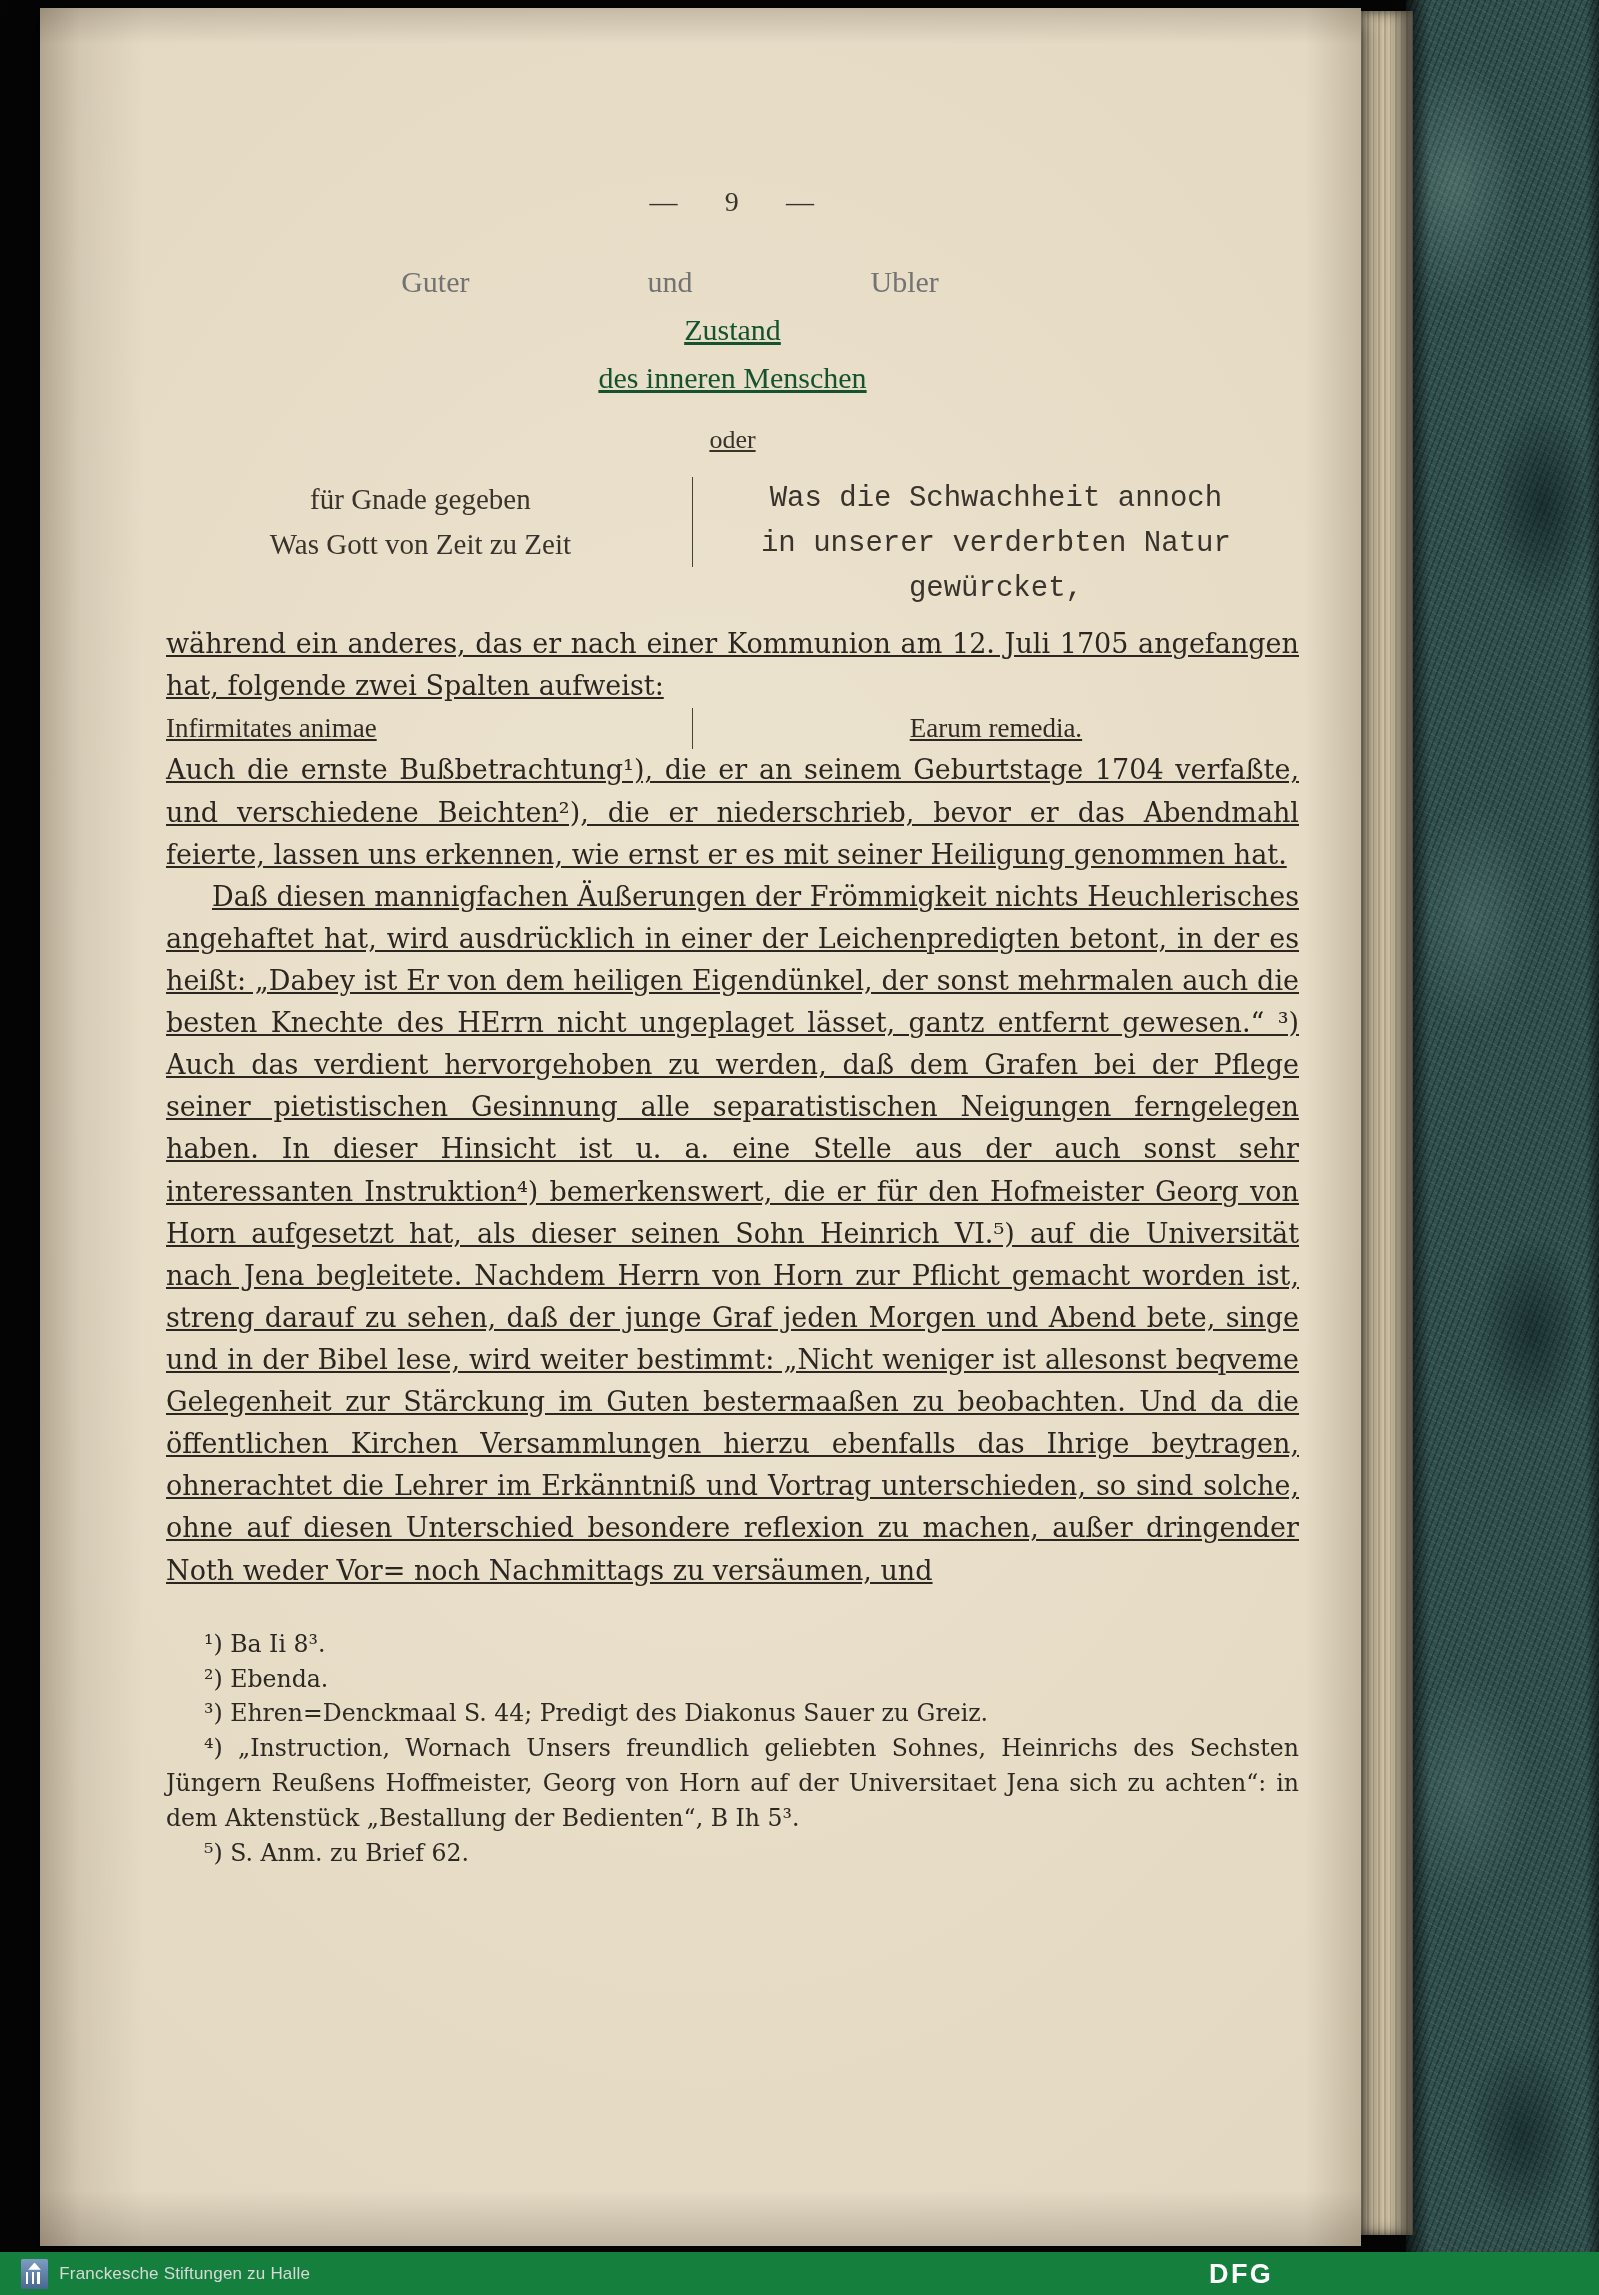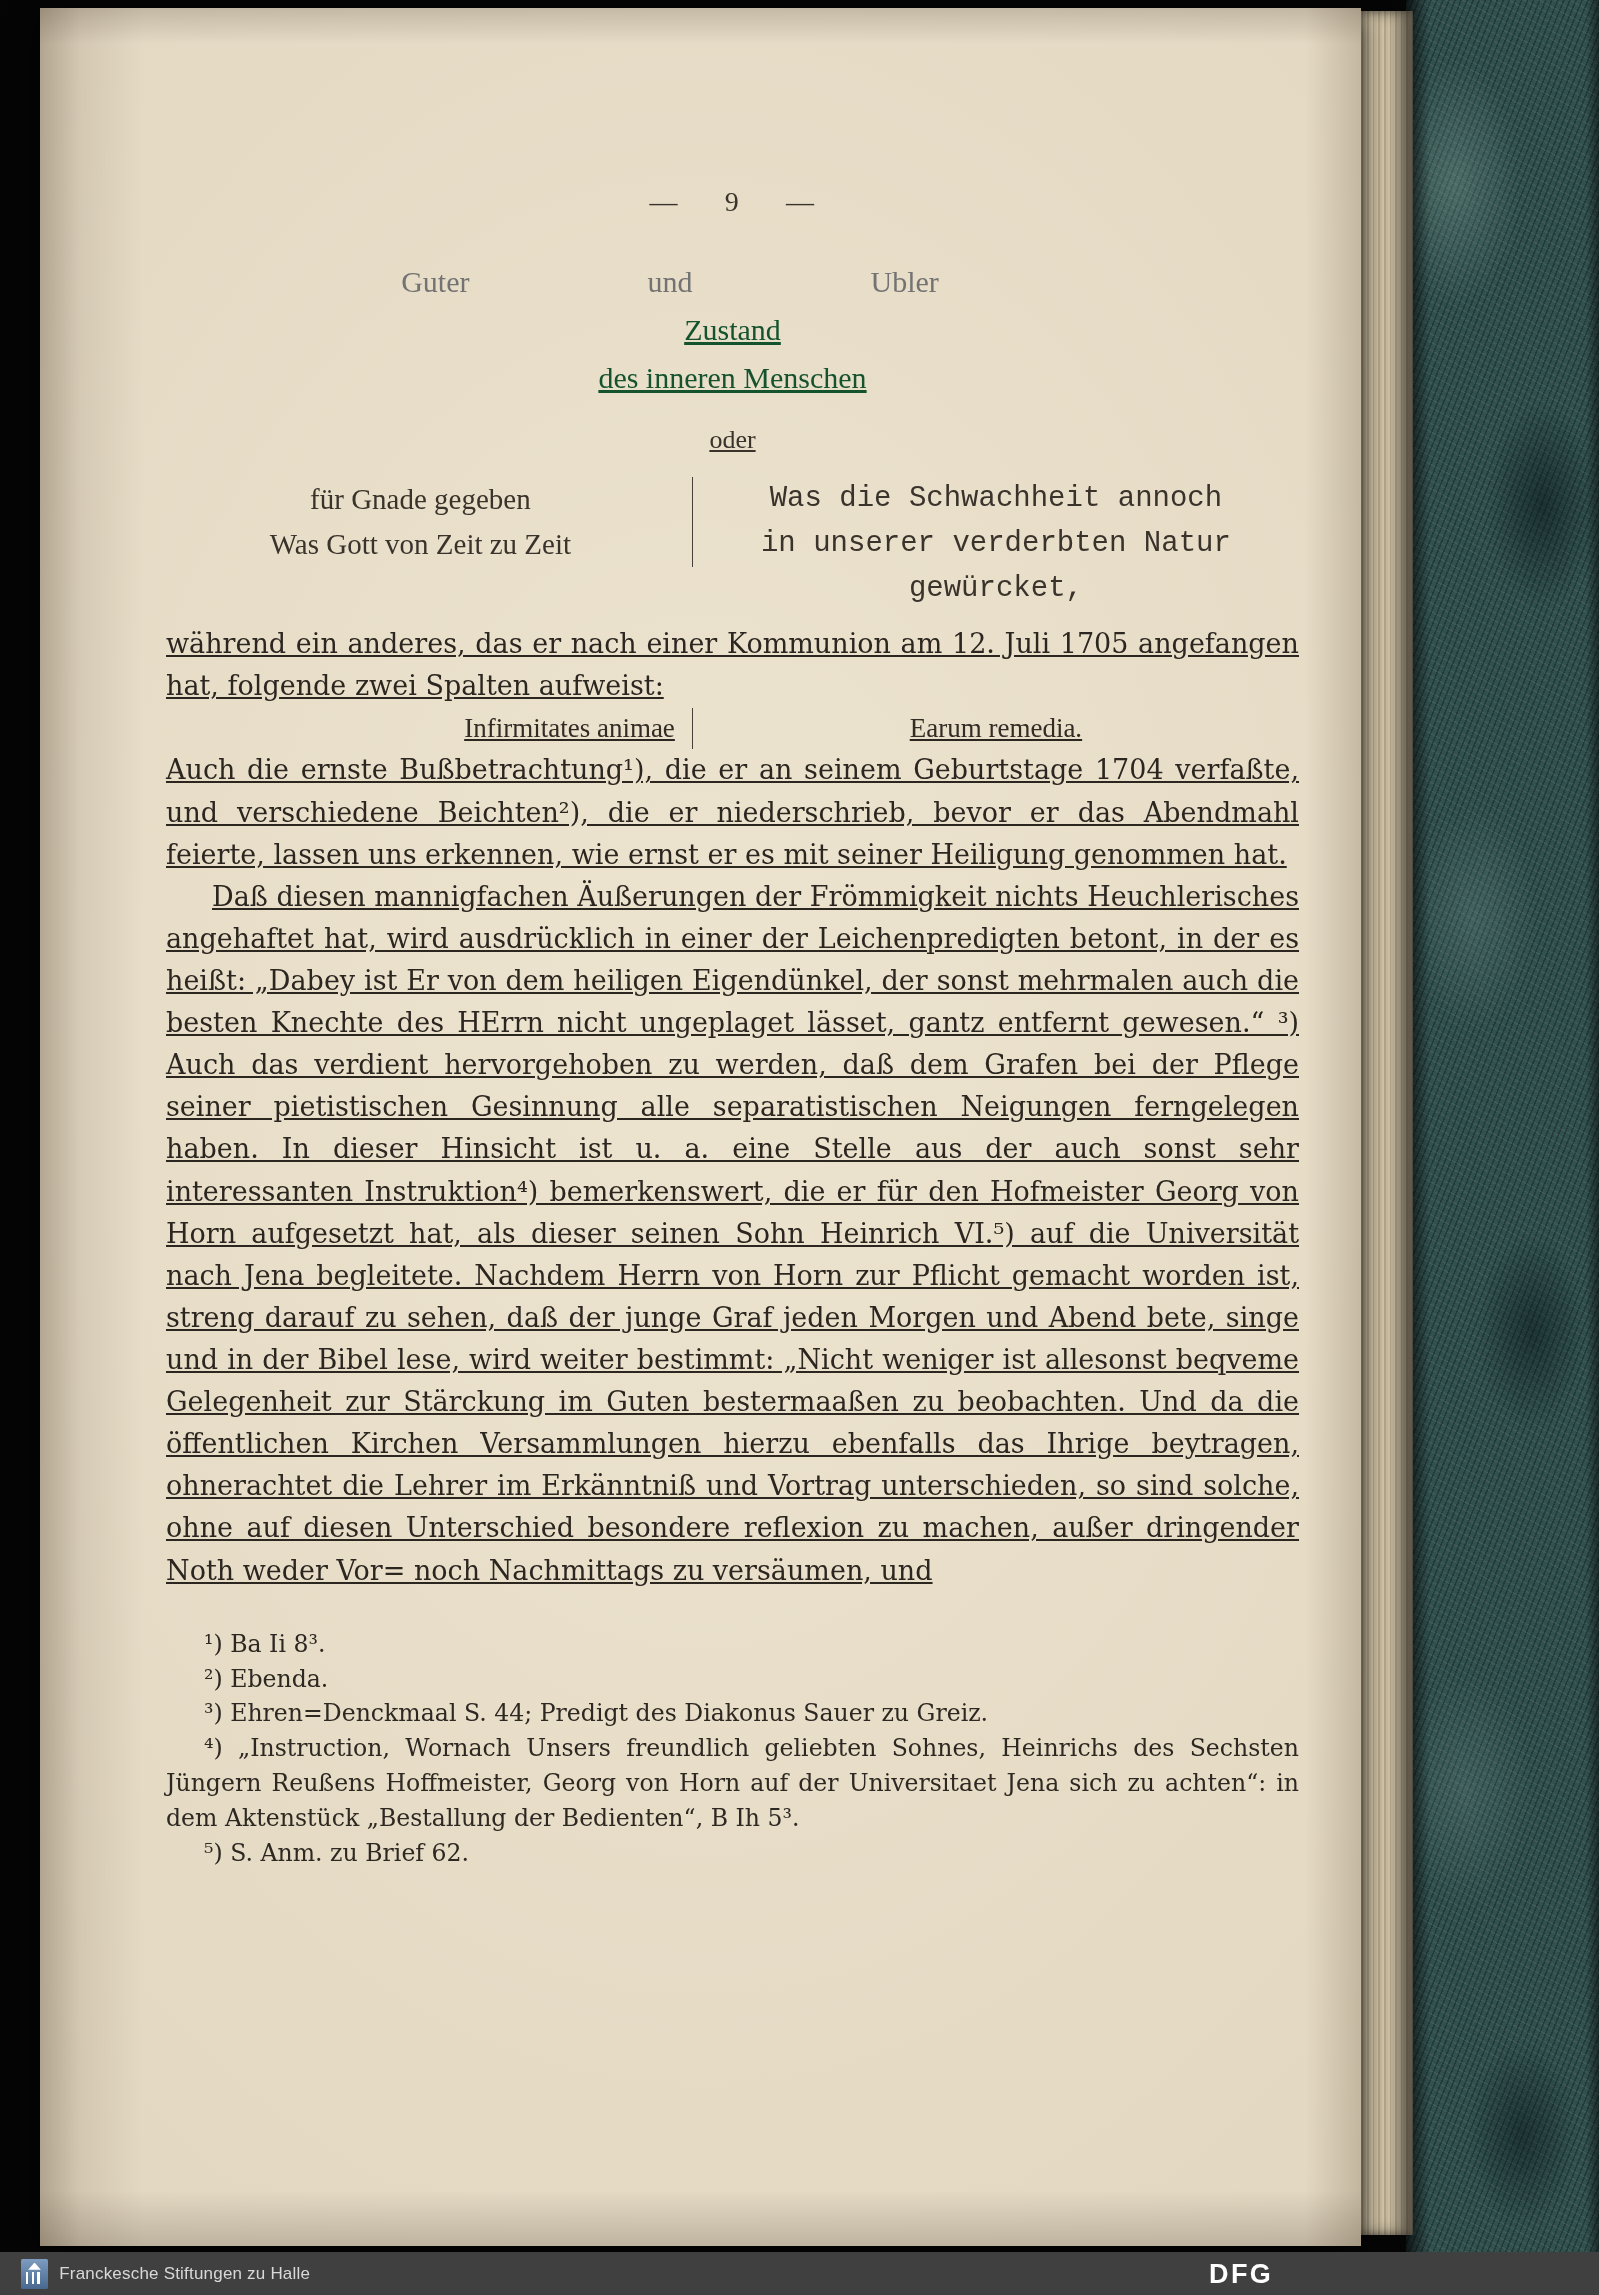--- a/index.html
+++ b/index.html
@@ -126,40 +126,40 @@
   .bodytext p.indent { text-indent: 46px; }
 
   .latinrow {
     display: flex;
     align-items: flex-start;
     font: 27px/1.55 "Liberation Serif", serif;
     color: #332c25;
   }
   .latinrow .l {
     width: 46.5%;
-    text-align: right;
+    text-align: left;
     border-right: 1.6px solid #48413a;
     padding-right: 1.5%;
   }
   .latinrow .r { flex: 1; text-align: center; }
 
   .footnotes {
     margin-top: 35px;
     font: 23.6px/1.48 "DejaVu Serif", serif;
     text-align: justify;
     color: #2e2822;
   }
   .footnotes p { margin: 0; text-indent: 38px; }
 
   
   .bottombar {
     position: absolute;
     left: 0; bottom: 0;
     width: 1600px; height: 43px;
-    background: #404040;
+    background: #15803d;
     display: flex;
     align-items: center;
     z-index: 5;
   }
   .fs-brand { display: flex; align-items: center; gap: 11.2px; margin-left: 21px; }
   .fs-logo {
     width: 27px; height: 30px;
     background: linear-gradient(180deg, #7d9cc0, #48688f);
     border-radius: 1.6px;
     position: relative;

